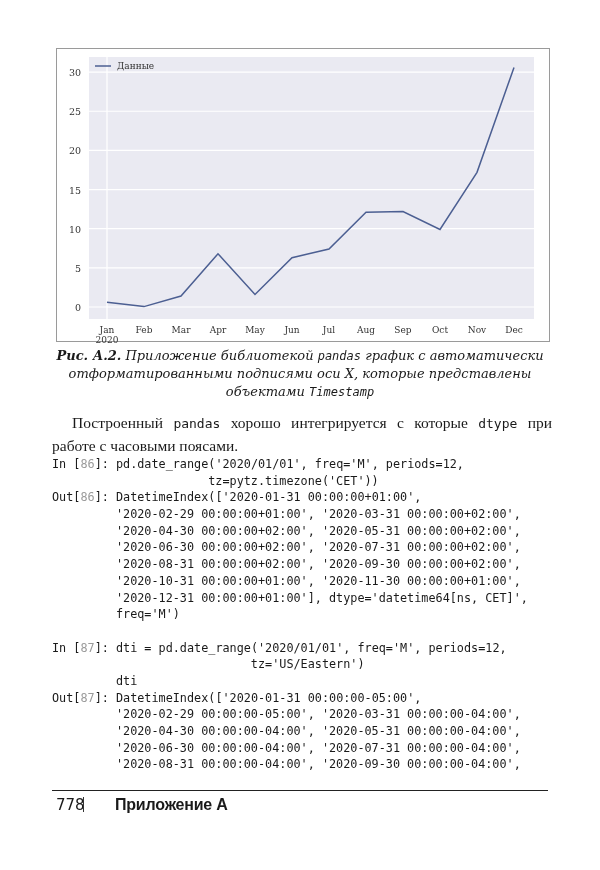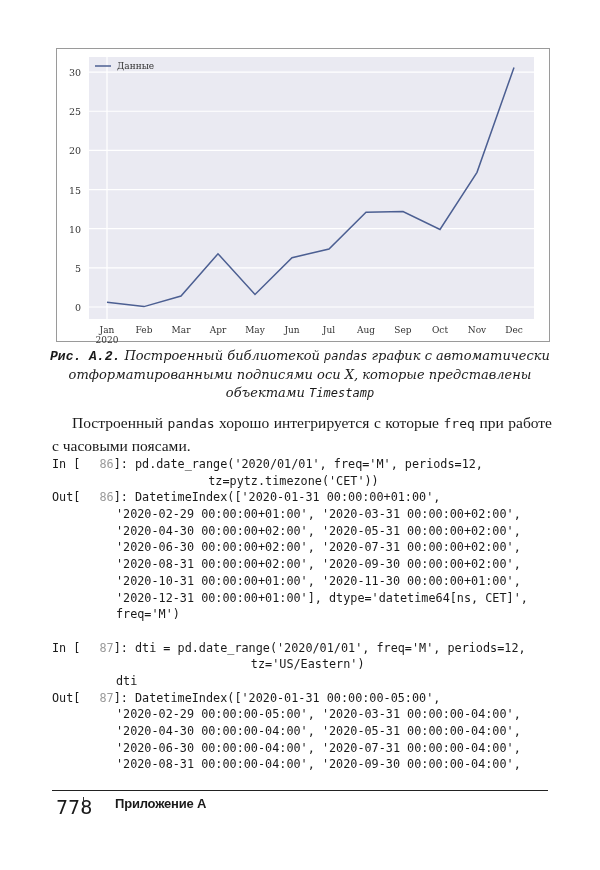--- a/index.html
+++ b/index.html
@@ -1,31 +1,31 @@
 <!DOCTYPE html>
 <html><head>
 <meta charset="utf-8">
 <style>
   html, body { margin: 0; padding: 0; background: #ffffff; }
   body { width: 600px; height: 870px; position: relative; overflow: hidden; font-family: "DejaVu Serif", serif; color: #1a1a1a; }
   .figure-frame { position: absolute; left: 56px; top: 48px; width: 494px; height: 294px; border: 1px solid #9a9a9a; box-sizing: border-box; background: #fff; }
   .chart-svg { position: absolute; left: 0; top: 0; }
   .caption { position: absolute; left: 40px; top: 347px; width: 520px; text-align: center; font-family: "DejaVu Serif", serif; font-style: italic; font-size: 13px; line-height: 18px; color: #1a1a1a; }
-  .caption .fig-label { font-weight: bold; font-family: Liberation Mono, monospace; }
+  .caption .fig-label { font-weight: bold; }
   .caption .mono-it { font-family: "DejaVu Sans Mono", monospace; font-style: italic; font-size: 12px; }
   .para { position: absolute; left: 52px; top: 412px; width: 500px; font-family: "Liberation Serif", serif; font-size: 15.5px; line-height: 22px; text-align: justify; text-indent: 20px; color: #1a1a1a; }
   .para .mono { font-family: "DejaVu Sans Mono", monospace; font-size: 13px; }
   .code { position: absolute; left: 52px; top: 456px; width: 520px; font-family: "DejaVu Sans Mono", monospace; font-size: 11.8px; line-height: 16.7px; color: #1a1a1a; white-space: pre; }
-  .code .num { color: #9a9a9a; margin-left: 19px; }
+  .code .num { color: #9a9a9a; }
   .code-line { display: block; height: 16.7px; }
   .footer-rule { position: absolute; left: 52px; top: 790px; width: 496px; height: 1px; background: #222; }
   .footer { position: absolute; left: 52px; top: 796px; font-size: 13px; }
-  .page-num { position: absolute; left: 4px; top: 0; font-family: "DejaVu Sans", sans-serif; font-size: 19px; color: #1a1a1a; }
+  .page-num { position: absolute; left: 4px; top: 0; font-family: "DejaVu Sans", sans-serif; font-size: 15px; color: #1a1a1a; }
   .footer-sep { position: absolute; left: 31px; top: 1px; width: 1px; height: 15px; background: #333; }
-  .section-name { position: absolute; left: 63px; top: 0; font-family: "Liberation Sans", sans-serif; font-weight: bold; font-size: 13px; white-space: nowrap; letter-spacing: -0.2px; color: #1a1a1a; }
+  .section-name { position: absolute; left: 63px; top: 0; font-family: "Liberation Sans", sans-serif; font-weight: bold; font-size: 16px; white-space: nowrap; letter-spacing: -0.2px; color: #1a1a1a; }
 </style>
 </head>
 <body>
 
 <div class="figure-frame">
   <svg class="chart-svg" id="chart" width="494" height="294" xmlns="http://www.w3.org/2000/svg">
       <rect x="32" y="8" width="445" height="262" fill="#eaeaf2"></rect>
       <line x1="32" x2="477" y1="258" y2="258" stroke="#ffffff" stroke-width="1.2"></line>
       <text x="24" y="262" text-anchor="end" font-family="DejaVu Serif, serif" font-size="9.5" fill="#333">0</text>
       <line x1="32" x2="477" y1="218.85" y2="218.85" stroke="#ffffff" stroke-width="1.2"></line>
@@ -54,25 +54,25 @@
       <text x="383" y="284" text-anchor="middle" font-family="DejaVu Serif, serif" font-size="9" fill="#333">Oct</text>
       <text x="420" y="284" text-anchor="middle" font-family="DejaVu Serif, serif" font-size="9" fill="#333">Nov</text>
       <text x="457" y="284" text-anchor="middle" font-family="DejaVu Serif, serif" font-size="9" fill="#333">Dec</text>
       <polyline points="50,253.302 87,257.6085 124,247.038 161,204.756 198,245.472 235,208.671 272,200.058 309,163.257 346,162.474 383,180.483 420,123.32400000000001 457,18.401999999999987" fill="none" stroke="#4c5f92" stroke-width="1.5" stroke-linejoin="miter"></polyline>
       <line x1="38" x2="54" y1="17" y2="17" stroke="#4c5f92" stroke-width="1.5"></line>
       <text x="60" y="20" font-family="DejaVu Serif, serif" font-size="9" fill="#333">Данные</text>
     </svg>
 </div>
 
 <div class="caption">
-  <span class="fig-label">Рис. А.2.</span><span> Построенный библиотекой </span><span class="mono-it">pandas</span><span> график с автоматически отформатированными подписями оси X, которые представлены объектами </span><span class="mono-it">Timestamp</span>
+  <span class="fig-label">Рис. А.2.</span><span> Приложение библиотекой </span><span class="mono-it">pandas</span><span> график с автоматически отформатированными подписями оси X, которые представлены объектами </span><span class="mono-it">Timestamp</span>
 </div>
 
 <div class="para">
-  <span>Построенный </span><span class="mono">pandas</span><span> хорошо интегрируется с которые </span><span class="mono">freq</span><span> при работе с часовыми поясами.</span>
+  <span>Построенный </span><span class="mono">pandas</span><span> хорошо интегрируется с которые </span><span class="mono">dtype</span><span> при работе с часовыми поясами.</span>
 </div>
 
 <div class="code" id="code-block"><span class="code-line"><span>In [</span><span class="num">86</span><span>]: </span><span>pd.date_range('2020/01/01', freq='M', periods=12,</span></span><span class="code-line"><span>                      tz=pytz.timezone('CET'))</span></span><span class="code-line"><span>Out[</span><span class="num">86</span><span>]: </span><span>DatetimeIndex(['2020-01-31 00:00:00+01:00',</span></span><span class="code-line"><span>         '2020-02-29 00:00:00+01:00', '2020-03-31 00:00:00+02:00',</span></span><span class="code-line"><span>         '2020-04-30 00:00:00+02:00', '2020-05-31 00:00:00+02:00',</span></span><span class="code-line"><span>         '2020-06-30 00:00:00+02:00', '2020-07-31 00:00:00+02:00',</span></span><span class="code-line"><span>         '2020-08-31 00:00:00+02:00', '2020-09-30 00:00:00+02:00',</span></span><span class="code-line"><span>         '2020-10-31 00:00:00+01:00', '2020-11-30 00:00:00+01:00',</span></span><span class="code-line"><span>         '2020-12-31 00:00:00+01:00'], dtype='datetime64[ns, CET]',</span></span><span class="code-line"><span>         freq='M')</span></span><span class="code-line"><span></span></span><span class="code-line"><span>In [</span><span class="num">87</span><span>]: </span><span>dti = pd.date_range('2020/01/01', freq='M', periods=12,</span></span><span class="code-line"><span>                            tz='US/Eastern')</span></span><span class="code-line"><span>         dti</span></span><span class="code-line"><span>Out[</span><span class="num">87</span><span>]: </span><span>DatetimeIndex(['2020-01-31 00:00:00-05:00',</span></span><span class="code-line"><span>         '2020-02-29 00:00:00-05:00', '2020-03-31 00:00:00-04:00',</span></span><span class="code-line"><span>         '2020-04-30 00:00:00-04:00', '2020-05-31 00:00:00-04:00',</span></span><span class="code-line"><span>         '2020-06-30 00:00:00-04:00', '2020-07-31 00:00:00-04:00',</span></span><span class="code-line"><span>         '2020-08-31 00:00:00-04:00', '2020-09-30 00:00:00-04:00',</span></span></div>
 
 <div class="footer-rule"></div>
 <div class="footer">
   <span class="page-num">778</span>
   <span class="footer-sep"></span>
   <span class="section-name">Приложение А</span>
 </div>

